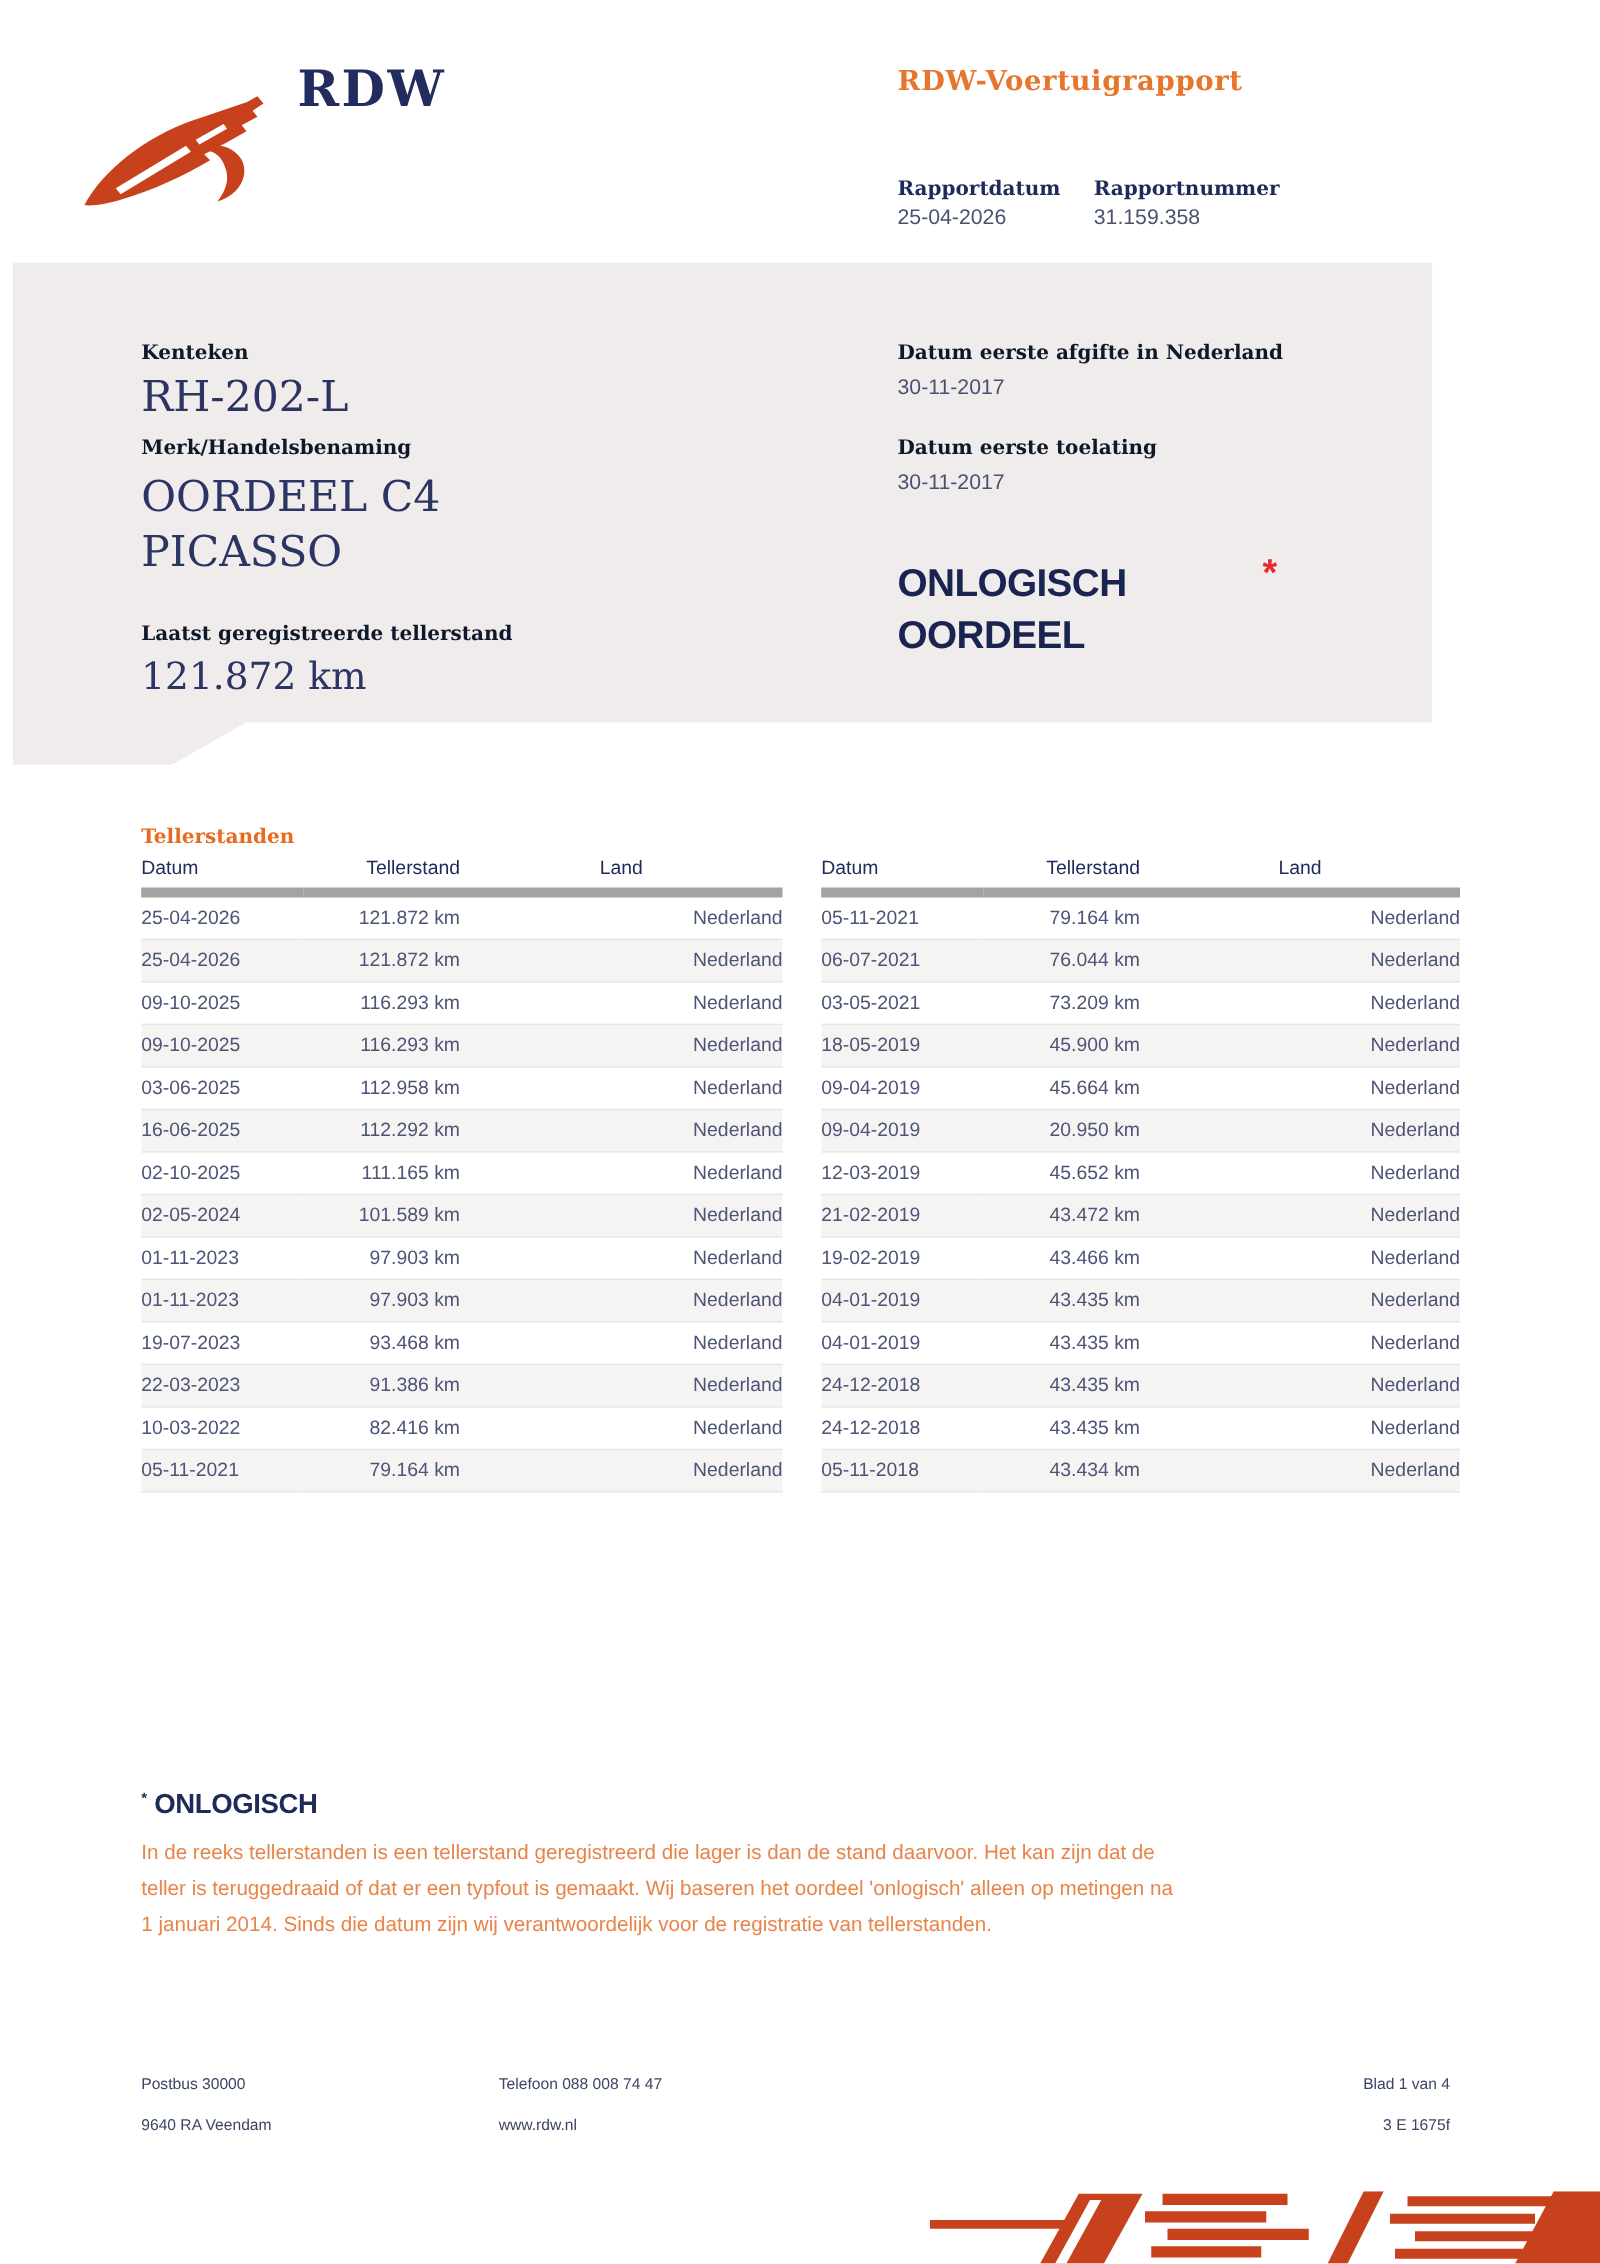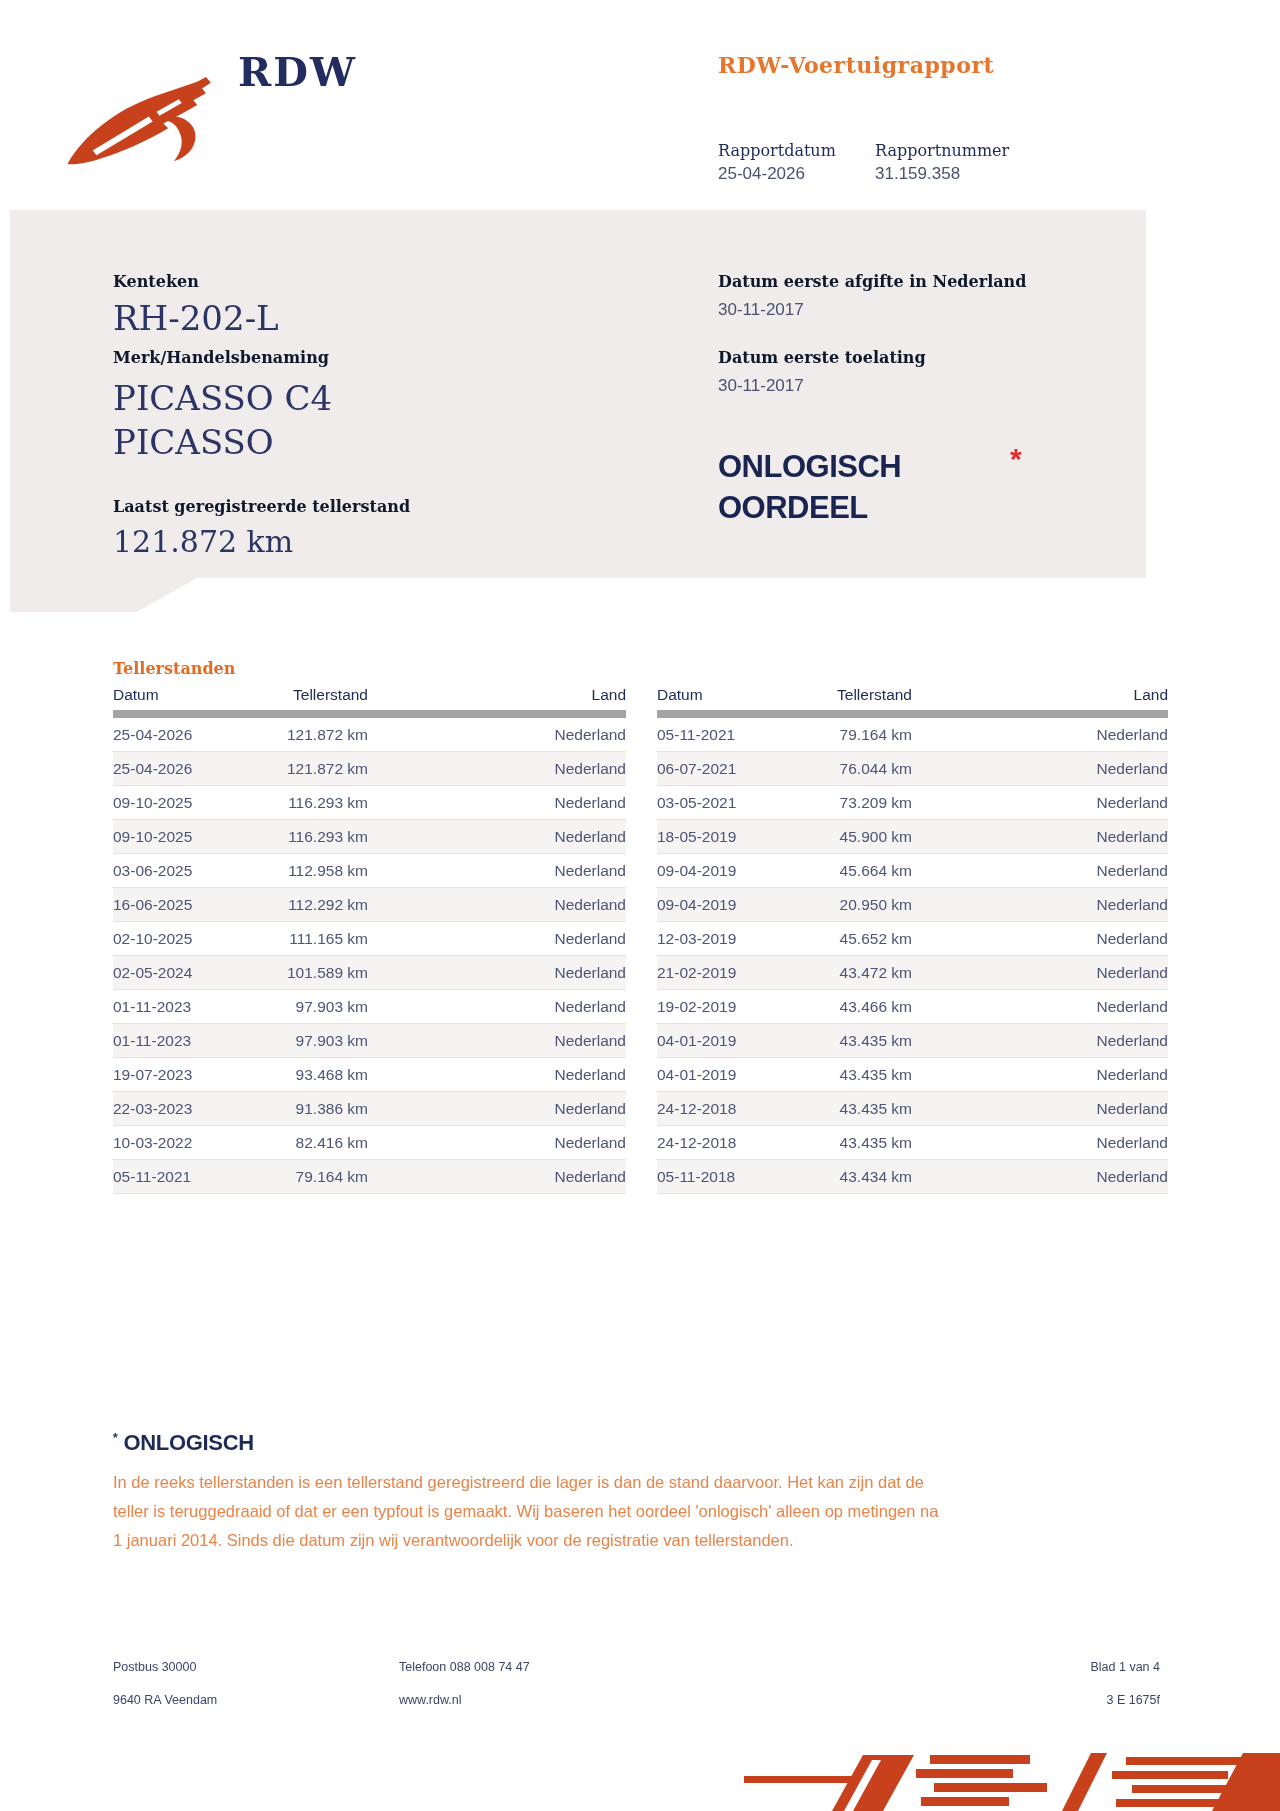--- a/index.html
+++ b/index.html
@@ -14,21 +14,21 @@
     font-family:"DejaVu Serif",serif;font-weight:bold;font-size:40px;
     color:#232C5F;letter-spacing:2px;
   }
   .doc-title{
     position:absolute;left:708px;top:52px;
     font-family:"DejaVu Serif",serif;font-weight:bold;font-size:22px;
     color:#E7752B;letter-spacing:0.5px;
   }
   .meta-label{
     position:absolute;top:141px;
-    font-family:"DejaVu Serif",serif;font-weight:normal;font-size:16px;color:#1E2A58;
+    font-family:"DejaVu Serif",serif;font-weight:bold;font-size:16px;color:#1E2A58;
   }
   .meta-value{
     position:absolute;top:164px;font-size:17px;color:#4A5170;
   }
   .x-datum{left:708px;} .x-nummer{left:865px;}
   
   .graybox{
     position:absolute;left:0;top:210px;width:1136px;height:402px;background:#EFECEB;
     clip-path:polygon(0 0,100% 0,100% 368px,187px 368px,127px 402px,0 402px);
   }
@@ -69,21 +69,21 @@
     font-size:15.5px;color:#4C5477;table-layout:fixed;
   }
   .tbl-left{left:103px;width:513px;}
   .tbl-right{left:647px;width:511px;}
   table.meters th{
     font-weight:normal;color:#1E2A58;font-size:15.5px;
     padding:0 0 6px 0;border-bottom:8px solid #a3a3a3;
   }
   table.meters th.c1{text-align:left;width:130px;}
   table.meters th.c2{text-align:right;width:125px;}
-  table.meters th.c3{text-align:right;}
+  table.meters th.c3{}
   table.meters td{height:33px;padding:0;vertical-align:middle;}
   table.meters td:nth-child(1){text-align:left;}
   table.meters td:nth-child(2){text-align:right;}
   table.meters td:nth-child(3){text-align:right;}
   table.meters tbody tr{border-bottom:1px solid #E6E2E1;}
   table.meters tbody tr:nth-child(even){background:#F6F4F3;}
   
   .note-title{
     position:absolute;left:103px;top:1430px;
     font-weight:900;font-size:22px;color:#1E2A58;letter-spacing:-0.3px;
@@ -119,21 +119,21 @@
   <div class="meta-value x-datum">25-04-2026</div>
   <div class="meta-value x-nummer">31.159.358</div>
 
   <div class="graybox"></div>
 
   <div class="fld-label lab-kenteken">Kenteken</div>
   <div class="serif-value val-kenteken">RH-202-L</div>
 
   <div class="fld-label lab-merk">Merk/Handelsbenaming</div>
   <div class="serif-value val-merk">
-    <div>PICASSO C4</div>
+    <div>OORDEEL C4</div>
     <div>PICASSO</div>
   </div>
 
   <div class="fld-label lab-teller">Laatst geregistreerde tellerstand</div>
   <div class="serif-value val-teller">121.872 km</div>
 
   <div class="fld-label lab-afgifte">Datum eerste afgifte in Nederland</div>
   <div class="sans-value val-afgifte">30-11-2017</div>
 
   <div class="fld-label lab-toelating">Datum eerste toelating</div>

